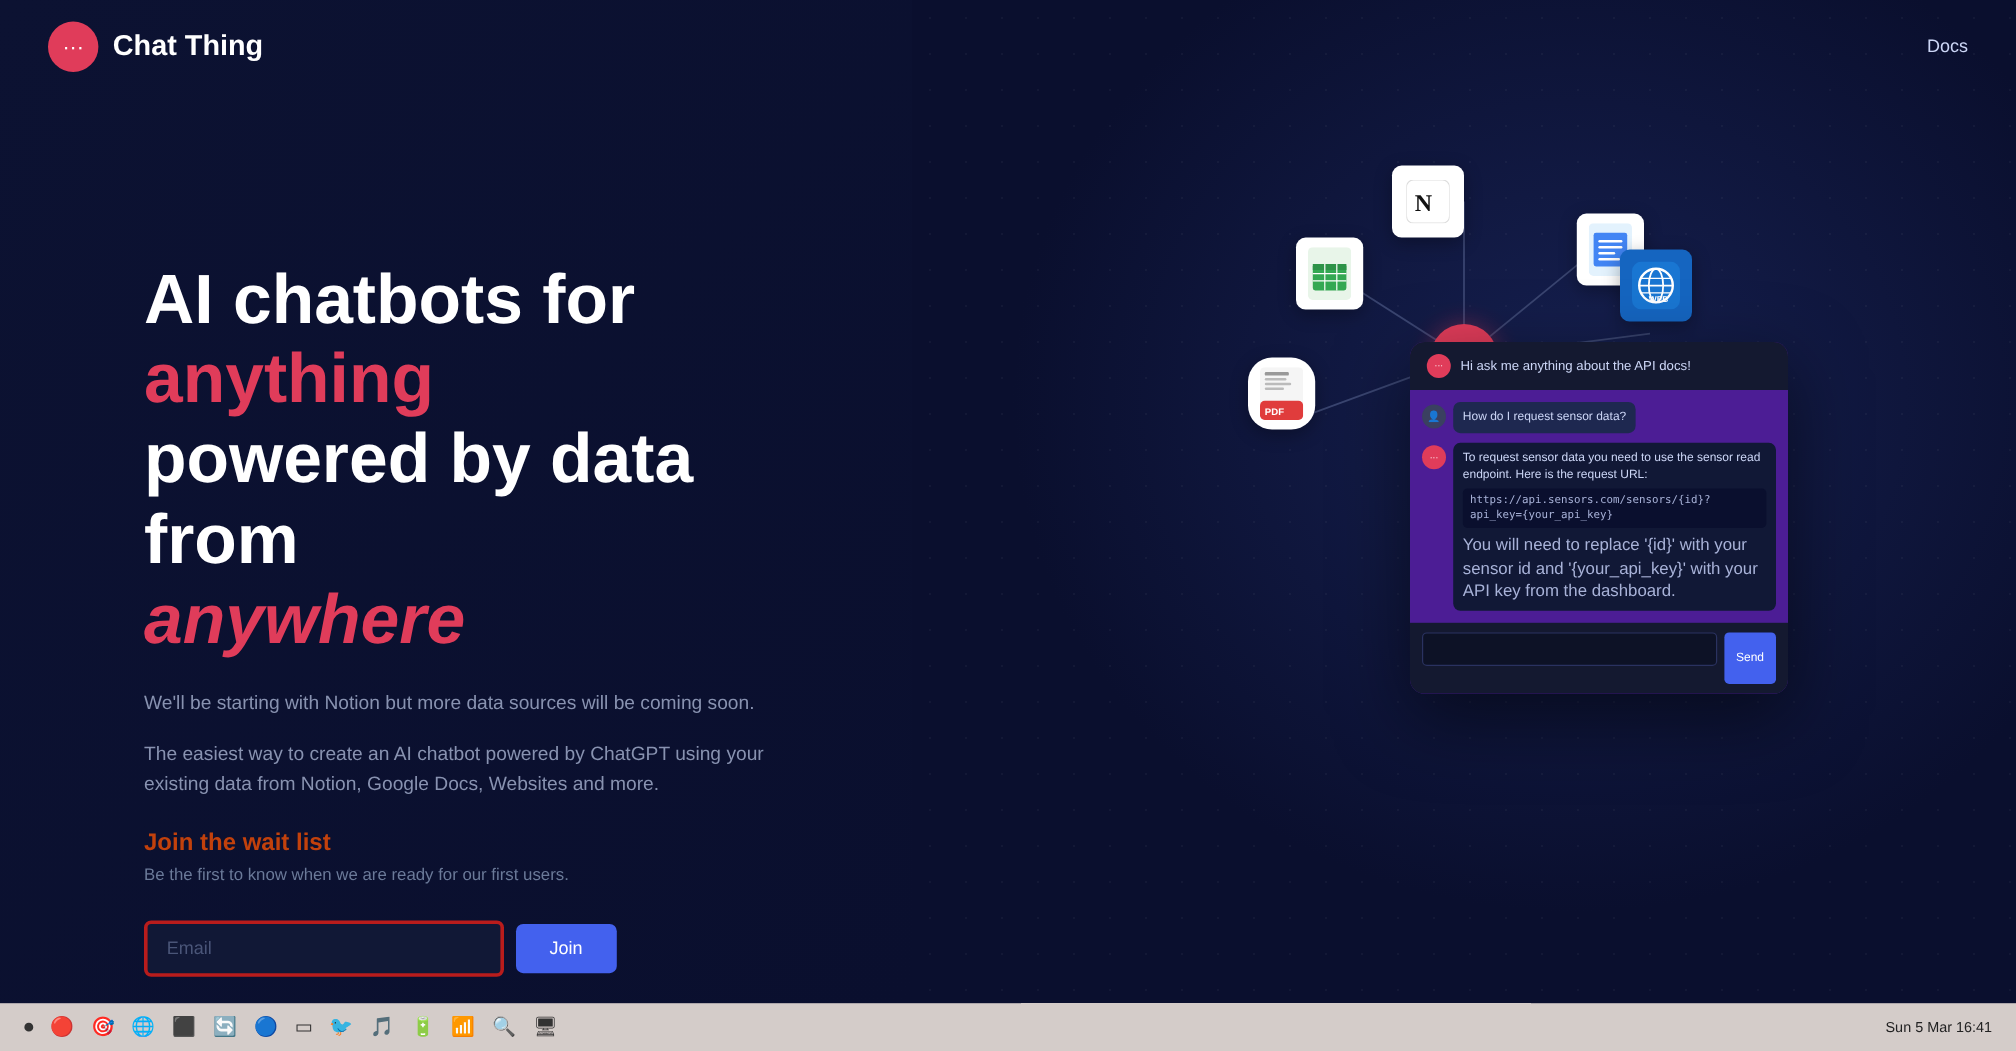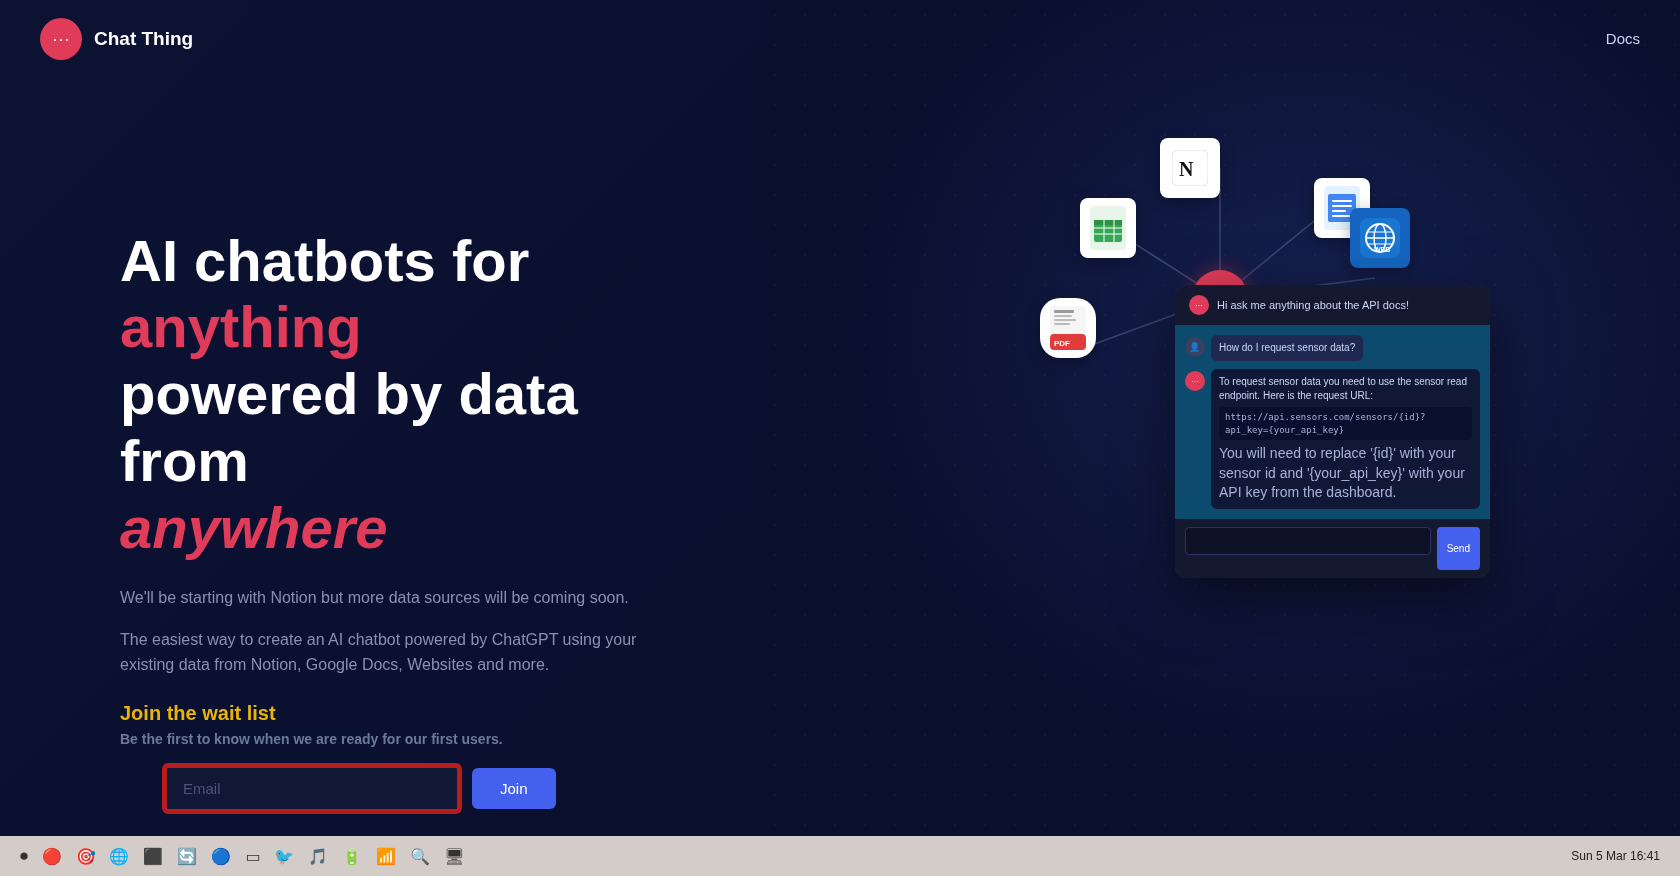--- a/index.html
+++ b/index.html
@@ -31,21 +31,21 @@
       height: 42px;
       background: #e03c5a;
       border-radius: 50%;
       display: flex;
       align-items: center;
       justify-content: center;
       font-size: 18px;
       color: white;
     }
     .logo-text {
-      font-size: 19px;
+      font-size: 24px;
       font-weight: 600;
       color: #fff;
     }
     .nav-links a {
       color: #ccd6f6;
       text-decoration: none;
       font-size: 15px;
     }
 
     
@@ -92,46 +92,44 @@
       font-size: 16px;
       color: #8892b0;
       line-height: 1.6;
       margin-bottom: 16px;
       max-width: 520px;
     }
 
     .join-heading {
       font-size: 20px;
       font-weight: 600;
-      color: #eab308;
+      color: #c2410c;
       margin-bottom: 6px;
       margin-top: 8px;
     }
     .join-sub {
       font-size: 14px;
       color: #6b7a99;
-      margin-bottom: 16px;
-      font-weight: bold;
+      margin-bottom: 31px;
     }
 
     .email-form {
       display: flex;
       gap: 10px;
       align-items: center;
     }
     .email-input {
       width: 300px;
       padding: 12px 16px;
       background: #111836;
-      border: 5px solid #b91c1c;
+      border: 3px solid #b91c1c;
       border-radius: 6px;
       color: #3b82f6;
       font-size: 15px;
       outline: none;
-      margin-left: 42px;
     }
     .email-input::placeholder { color: #4a5578; }
     .join-btn {
       padding: 12px 28px;
       background: #4361ee;
       color: white;
       border: none;
       border-radius: 6px;
       font-size: 15px;
       font-weight: 500;
@@ -205,21 +203,21 @@
     
     .icon-notion { top: 20px; left: 50%; transform: translateX(-50%); background: white; }
     
     .icon-docs { top: 60px; right: 40px; background: white; }
     
     .icon-web { top: 40%; right: 0px; transform: translateY(-50%); background: white; }
 
     
     .chat-window {
       width: 320px;
-      background: #0c4a6e;
+      background: #4c1d95;
       border-radius: 12px;
       overflow: hidden;
       box-shadow: 0 20px 60px rgba(0,0,0,0.5);
       position: absolute;
       bottom: -20px;
       right: 20px;
       z-index: 10;
     }
 
     .chat-header {

